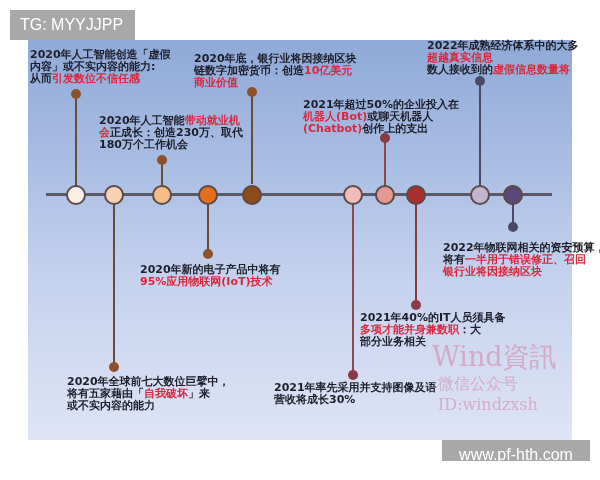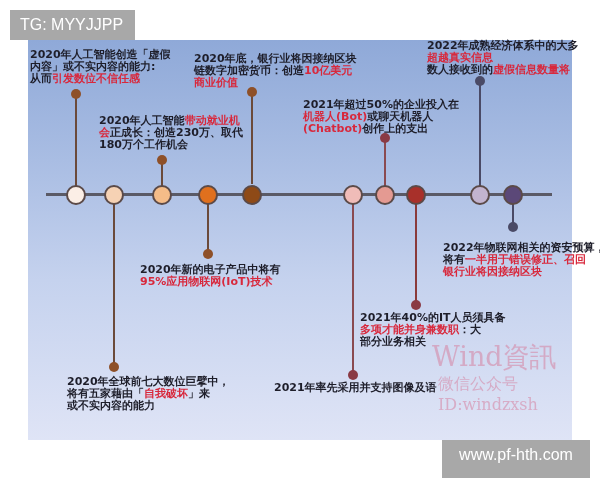--- a/index.html
+++ b/index.html
@@ -1,21 +1,21 @@
 <!DOCTYPE html>
 <html><head>
 <meta charset="utf-8">
 <style>
   html,body{margin:0;padding:0;}
   body{width:600px;height:480px;background:#ffffff;position:relative;overflow:hidden;font-family:"DejaVu Sans",sans-serif;}
   .panel{position:absolute;left:28px;top:40px;width:544px;height:400px;
     background:linear-gradient(180deg,#8fa9d8 0%,#a9bde3 30%,#c5d2ee 60%,#dfe4f6 100%);}
   .tag{position:absolute;background:#a8a8a8;color:#fff;font-family:"Liberation Sans",sans-serif;}
   .tag-tl{left:10px;top:10px;width:125px;height:30px;font-size:16px;line-height:30px;padding-left:10px;box-sizing:border-box;}
-  .tag-br{left:442px;top:440px;width:148px;height:38px;font-size:16px;line-height:30px;text-align:center;}
+  .tag-br{left:442px;top:440px;width:148px;height:21px;font-size:16px;line-height:30px;text-align:center;}
   .axis{position:absolute;left:46px;top:193px;width:506px;height:3px;background:#5a5a66;}
   .stem{position:absolute;width:2px;}
   .node{position:absolute;border-radius:50%;box-sizing:border-box;border:2px solid #5b4a48;}
   .knob{position:absolute;width:10px;height:10px;border-radius:50%;}
   .note{position:absolute;font-size:11px;line-height:12px;font-weight:bold;color:#1e1e2a;white-space:nowrap;}
   .hl{color:#d8283c;}
   .wm{position:absolute;left:432px;top:342px;color:rgba(214,130,160,0.55);font-family:"DejaVu Serif",serif;font-size:27px;line-height:30px;}
   .wm-sub{position:absolute;left:438px;top:374px;color:rgba(214,130,160,0.55);font-family:"DejaVu Serif",serif;font-size:16px;}
 </style>
 </head>
@@ -96,20 +96,21 @@
 </div>
 
 <div class="note" style="left:360px;top:312px;">
   <div>2021年40%的IT人员须具备</div>
   <div><span class="hl">多项才能并身兼数职</span><span>：大</span></div>
   <div>部分业务相关</div>
 </div>
 
 <div class="note" style="left:274px;top:382px;">
   <div>2021年率先采用并支持图像及语</div>
+  <div>营收将成长30%</div>
 </div>
 
 <div class="note" style="left:427px;top:40px;">
   <div>2022年成熟经济体系中的大多</div>
   <div><span class="hl">超越真实信息</span></div>
   <div><span>数人接收到的</span><span class="hl">虚假信息数量将</span></div>
 </div>
 
 <div class="note" style="left:443px;top:242px;">
   <div>2022年物联网相关的资安预算，</div>

